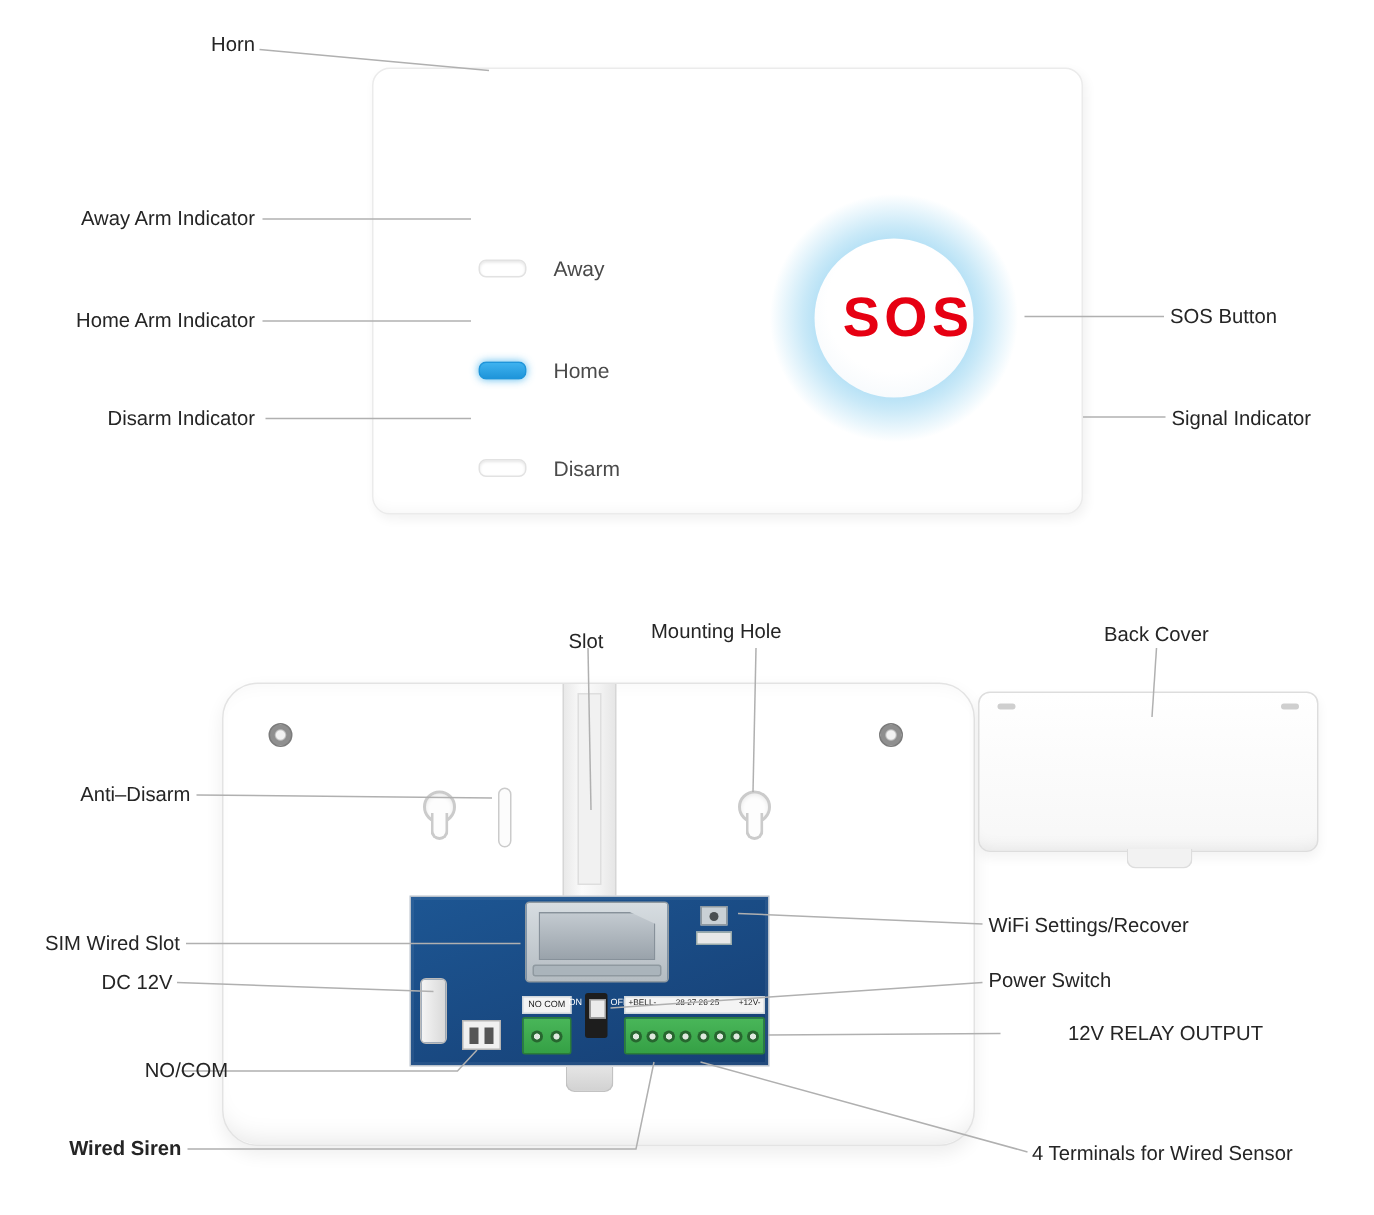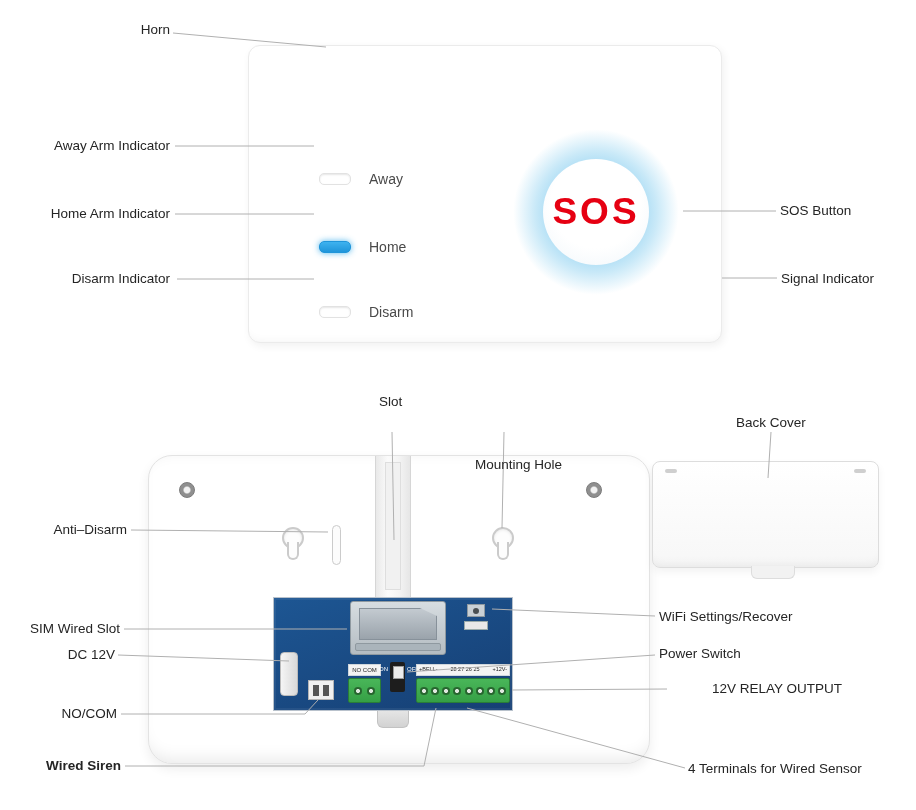--- a/index.html
+++ b/index.html
@@ -22,21 +22,21 @@
   .led { width:30px; height:10px; border-radius:5px; display:inline-block; }
   .led.off { background:#fff; border:1px solid #e2e2e2; box-shadow: inset 0 1px 2px rgba(0,0,0,.10); }
   .led.on  { background:linear-gradient(180deg,#3eb2ef,#1f95da); border:1px solid #1f95da;
              box-shadow:0 0 6px rgba(42,167,232,.8); }
   .led-label { font-size:14px; color:#4a4a4a; }
   .sos-glow { position:absolute; left:261px; top:80px; width:172px; height:172px; border-radius:50%;
     background: radial-gradient(circle, #9ed7f3 0%, #9ed7f3 33%, #c9e9f8 50%, rgba(255,255,255,0) 68%);
     display:flex; align-items:center; justify-content:center; }
   .sos-button { width:106px; height:106px; border-radius:50%;
     background: radial-gradient(circle at 50% 42%, #ffffff 55%, #eef5fa);
-    display:flex; align-items:center; justify-content:center;
+    display:flex; align-items:center; justify-content:flex-end;
     font-size:37px; font-weight:bold; letter-spacing:3px; color:#e60012; }
 
   
   .back-panel { position:absolute; left:148px; top:455px; width:500px; height:307px;
     background:#fff; border:1px solid #e3e3e3; border-radius:24px;
     box-shadow: 0 5px 12px rgba(0,0,0,.07), inset 0 -14px 18px -12px rgba(0,0,0,.10),
                 inset 0 10px 14px -12px rgba(0,0,0,.05); }
   .screwhole { position:absolute; width:16px; height:16px; border-radius:50%;
     background: radial-gradient(circle, #f2f2f2 0 28%, #8f8f8f 42% 100%);
     border:1px solid #7b7b7b; box-sizing:border-box; }
@@ -201,26 +201,26 @@
     <polyline points="467,708 685,768"></polyline>
   </svg>
 
   <div class="ann r" style="right:746px; top:22px;">Horn</div>
   <div class="ann r" style="right:746px; top:138px;">Away Arm Indicator</div>
   <div class="ann r" style="right:746px; top:206px;">Home Arm Indicator</div>
   <div class="ann r" style="right:746px; top:271px;">Disarm Indicator</div>
   <div class="ann" style="left:780px; top:203px;">SOS Button</div>
   <div class="ann" style="left:781px; top:271px;">Signal Indicator</div>
 
-  <div class="ann" style="left:379px; top:394px;">Slot</div>
-  <div class="ann" style="left:475px; top:413px;margin-top:44px;">Mounting Hole</div>
+  <div class="ann" style="left:379px; top:420px;">Slot</div>
+  <div class="ann" style="left:434px; top:413px;">Mounting Hole</div>
   <div class="ann" style="left:736px; top:415px;">Back Cover</div>
   <div class="ann r" style="right:789px; top:522px;">Anti–Disarm</div>
   <div class="ann r" style="right:796px; top:621px;">SIM Wired Slot</div>
   <div class="ann r" style="right:801px; top:647px;">DC 12V</div>
-  <div class="ann r" style="right:799px; top:706px;padding-left:30px;">NO/COM</div>
+  <div class="ann r" style="right:764px; top:706px;padding-left:30px;">NO/COM</div>
   <div class="ann r" style="right:795px; top:758px;font-weight:bold;">Wired Siren</div>
   <div class="ann" style="left:659px; top:609px;text-align:center;">WiFi Settings/Recover</div>
   <div class="ann" style="left:659px; top:646px;">Power Switch</div>
   <div class="ann" style="left:671px; top:681px;margin-left:41px;">12V RELAY OUTPUT</div>
   <div class="ann" style="left:688px; top:761px;">4 Terminals for Wired Sensor</div>
 
 </div>
 
 </body></html>

